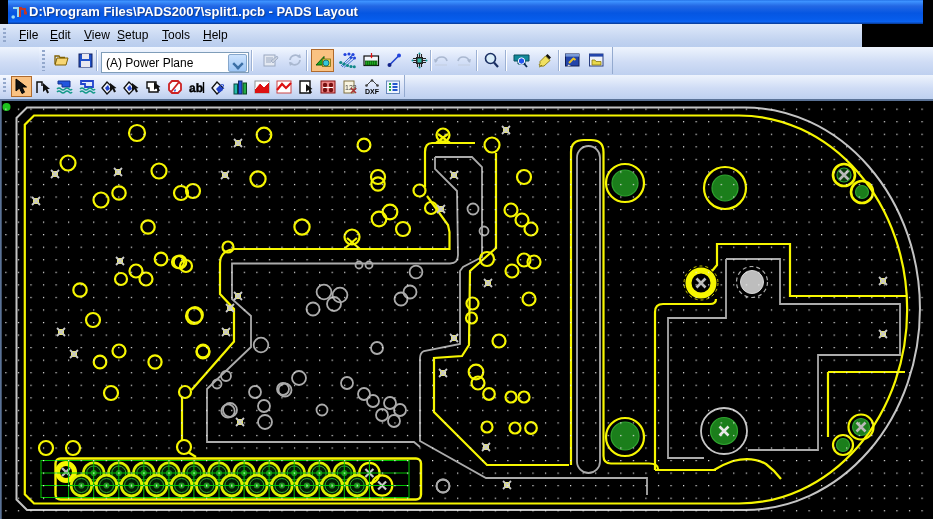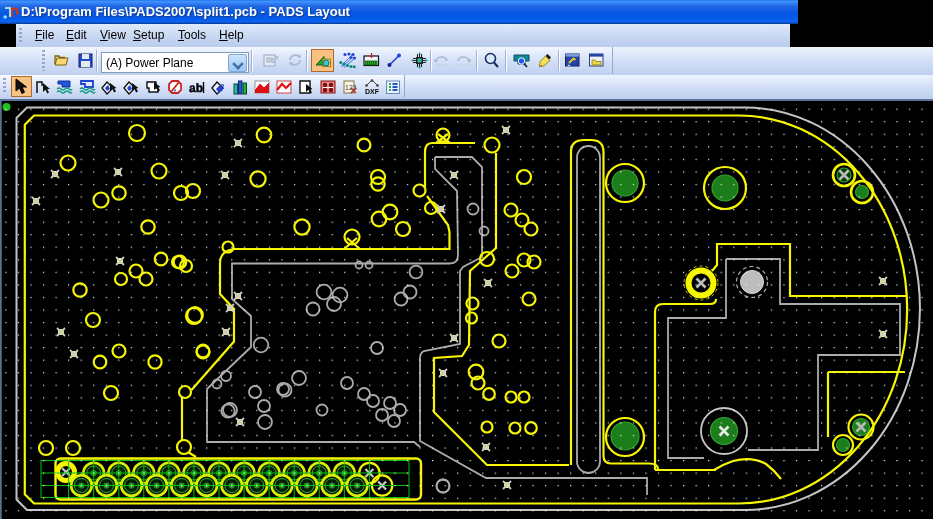--- a/index.html
+++ b/index.html
@@ -1,24 +1,24 @@
 <!DOCTYPE html>
 <html><head>
 <meta charset="utf-8">
 <style>
   html,body{margin:0;padding:0;width:933px;height:519px;overflow:hidden;background:#000;
     font-family:"Liberation Sans", sans-serif;}
   #app{position:absolute;top:0;left:0;width:933px;height:519px;}
   
-  #titlebar{position:absolute;top:0;left:0;width:798px;height:24px;
+  #titlebar{position:absolute;top:0;left:8px;width:915px;height:24px;
     background:linear-gradient(#2574e8 0%,#3d92ff 6%,#2368e4 25%,#0556e2 55%,#065ceb 80%,#0b63f2 90%,#0a47b4 97%,#06337e 100%);}
   #titletext{position:absolute;left:21px;top:4px;color:#fff;font-weight:bold;font-size:13px;letter-spacing:0px;
     text-shadow:1px 1px 1px #1a3d85;}
   
-  #menubar{position:absolute;top:24px;left:16px;width:774px;height:23px;
+  #menubar{position:absolute;top:24px;left:0;width:862px;height:23px;
     background:linear-gradient(#dfe9f9 0%,#c2d3f0 70%,#b9cdee 100%);
     border-bottom:1px solid #9fb6dc;}
   .menuitem{position:absolute;top:4px;font-size:12px;color:#000;}
   .menuitem u{text-decoration:underline;}
   .grip{position:absolute;left:3px;top:4px;bottom:4px;width:3px;
     background:repeating-linear-gradient(#93a8cc 0 2px,transparent 2px 4px);}
   
   #toolbar1{position:absolute;top:47px;left:0;width:933px;height:28px;
     background:linear-gradient(#eef4fd 0%,#cfdcf5 55%,#bed0ef 100%);
     border-bottom:1px solid #aabede;}

